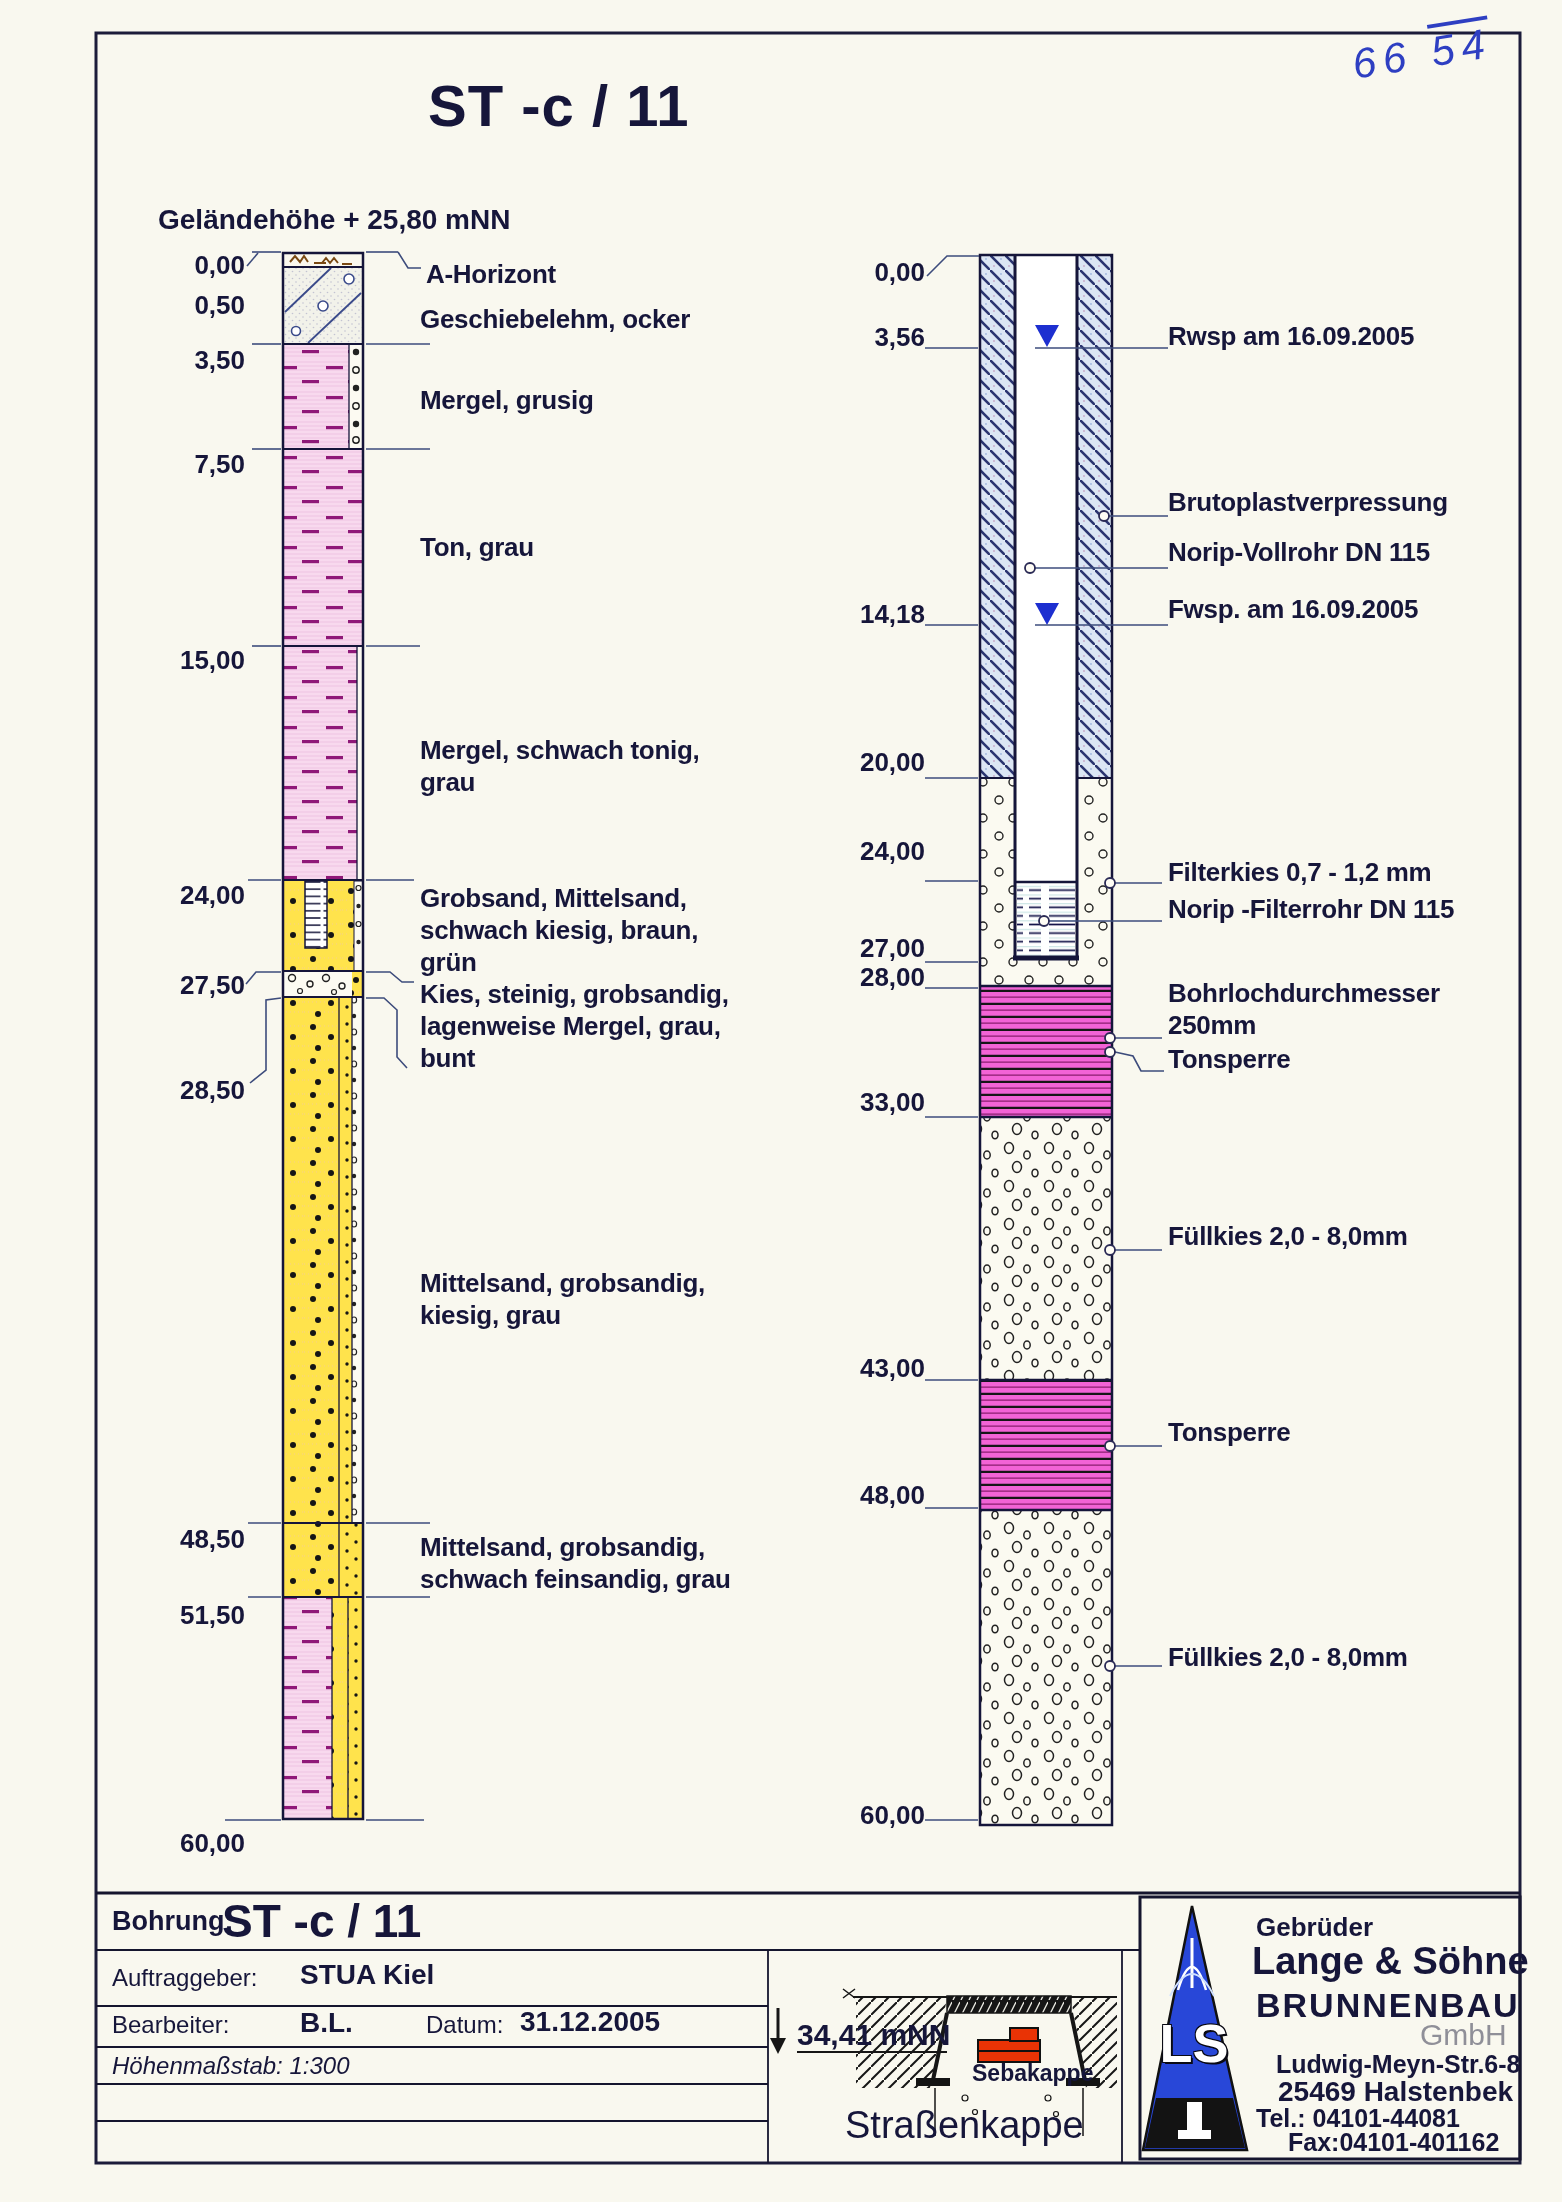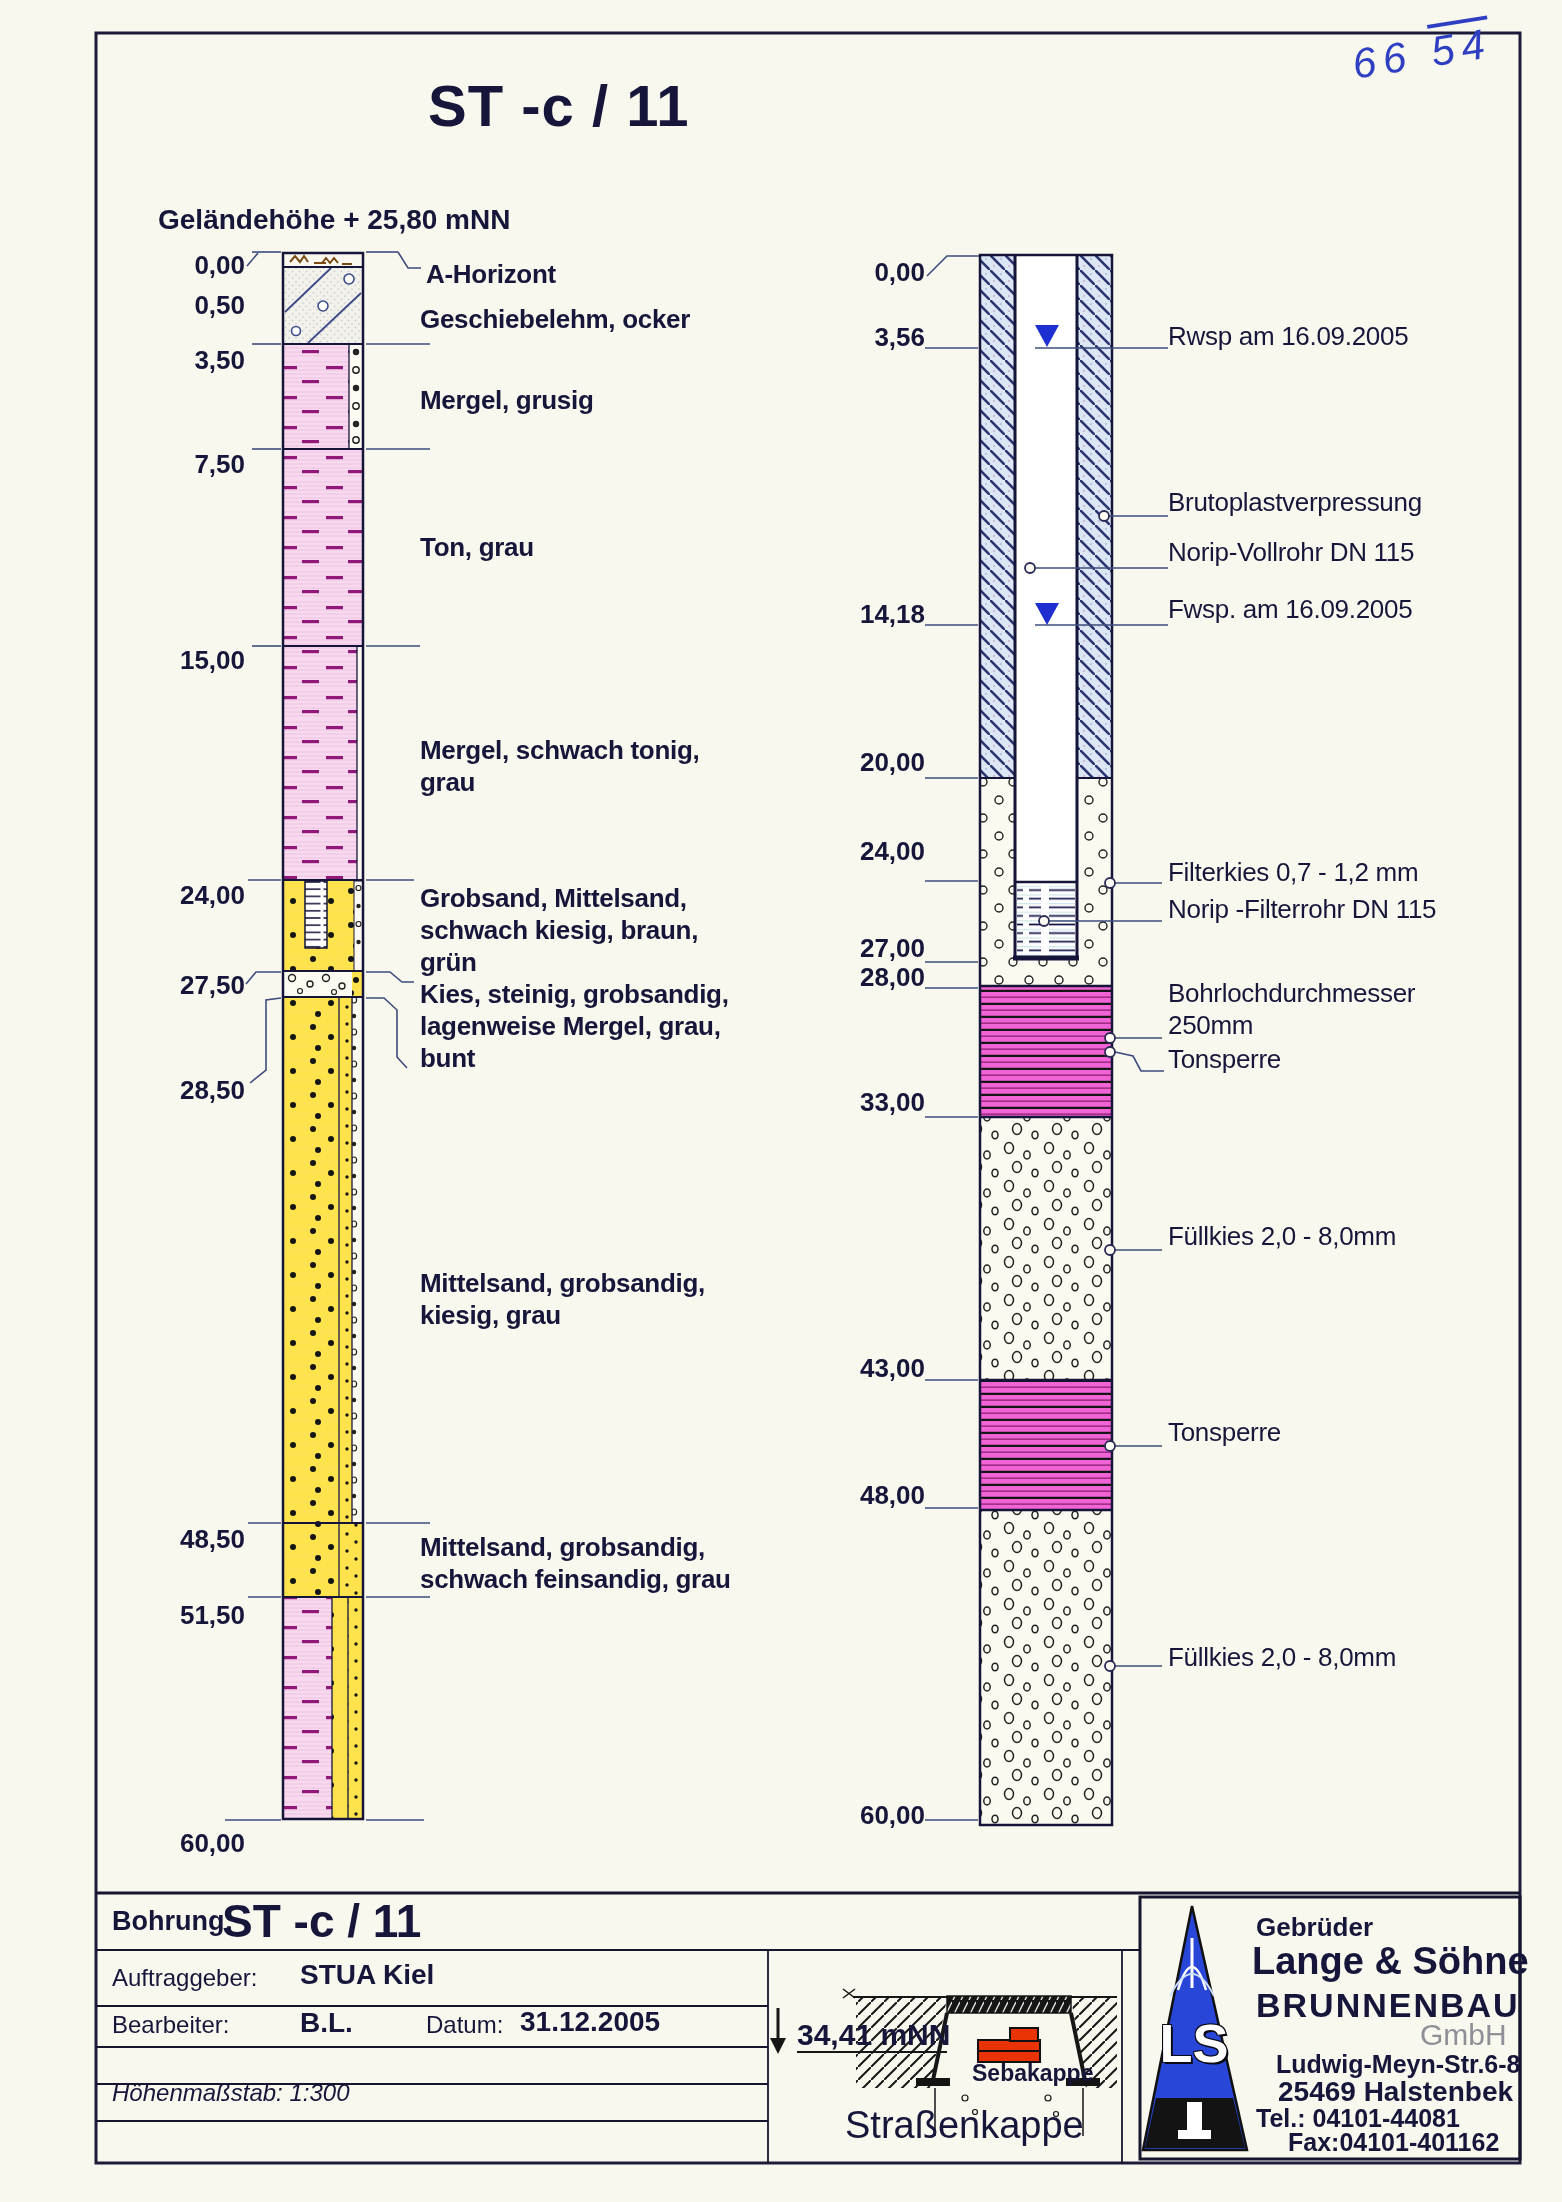--- a/index.html
+++ b/index.html
@@ -2,21 +2,21 @@
 <html><head>
 <meta charset="utf-8">
 <style>
   html,body{margin:0;padding:0;background:#e8e7de;}
   .page{position:relative;width:1562px;height:2202px;background:#f9f8ef;
         font-family:"Liberation Sans",sans-serif;color:#16163a;overflow:hidden;}
   .page svg{position:absolute;left:0;top:0;}
   .lbl{position:absolute;white-space:pre-line;}
   .d{width:95px;text-align:right;font-size:26px;font-weight:700;letter-spacing:0;}
   .desc{font-size:26px;font-weight:700;line-height:32px;letter-spacing:-0.3px;}
-  .ann{font-size:26px;font-weight:400;line-height:32px;letter-spacing:-0.3px;}
+  .ann{font-size:26px;font-weight:700;line-height:32px;letter-spacing:-0.3px;}
   .note{font-style:italic;font-size:42px;color:#2e3fc2;letter-spacing:7px;transform:rotate(-9deg);font-weight:400;}
   .note .ov{text-decoration:overline;}
   .big-title{font-size:58px;font-weight:700;letter-spacing:1px;}
   .elev{font-size:28px;font-weight:700;}
   .tb-lab{font-size:24px;}
   .tb-val{font-size:28px;font-weight:700;}
   .mono-ls{width:96px;text-align:center;font-size:54px;font-weight:700;color:#fff;
            text-shadow:2px 2px 0 #0a0a14, -1px -1px 0 #0a0a14, 1px -1px 0 #0a0a14, -1px 1px 0 #0a0a14;}
 </style>
 </head>
@@ -374,21 +374,21 @@
 <div class="lbl ann" style="left:1168px;top:1641px;">Füllkies 2,0 - 8,0mm</div>
 
 <div class="lbl" style="left:112px;top:1906px;font-size:27px;font-weight:700;">Bohrung:</div>
 <div class="lbl" style="left:222px;top:1894px;font-size:46px;font-weight:700;">ST -c / 11</div>
 <div class="lbl tb-lab" style="left:112px;top:1964px;">Auftraggeber:</div>
 <div class="lbl tb-val" style="left:300px;top:1959px;">STUA Kiel</div>
 <div class="lbl tb-lab" style="left:112px;top:2011px;">Bearbeiter:</div>
 <div class="lbl tb-val" style="left:300px;top:2007px;">B.L.</div>
 <div class="lbl tb-lab" style="left:426px;top:2011px;">Datum:</div>
 <div class="lbl tb-val" style="left:520px;top:2006px;">31.12.2005</div>
-<div class="lbl" style="left:112px;top:2052px;font-size:24px;font-style:italic;margin-top:27px;">Höhenmaßstab: 1:300</div>
+<div class="lbl" style="left:112px;top:2052px;font-size:24px;font-style:italic;">Höhenmaßstab: 1:300</div>
 
 <div class="lbl" style="left:797px;top:2018px;font-size:30px;font-weight:700;">34,41 mNN</div>
 <div class="lbl" style="left:972px;top:2060px;font-size:23px;font-weight:600;">Sebakappe</div>
 <div class="lbl" style="left:845px;top:2104px;font-size:38px;">Straßenkappe</div>
 
 <div class="lbl" style="left:1256px;top:1912px;font-size:26px;font-weight:700;">Gebrüder</div>
 <div class="lbl" style="left:1252px;top:1940px;font-size:38px;font-weight:700;">Lange &amp; Söhne</div>
 <div class="lbl" style="left:1256px;top:1986px;font-size:34px;font-weight:700;letter-spacing:2px;">BRUNNENBAU</div>
 <div class="lbl" style="left:1420px;top:2018px;font-size:30px;color:#8f8f98;">GmbH</div>
 <div class="lbl" style="left:1276px;top:2050px;font-size:25px;font-weight:700;">Ludwig-Meyn-Str.6-8</div>

